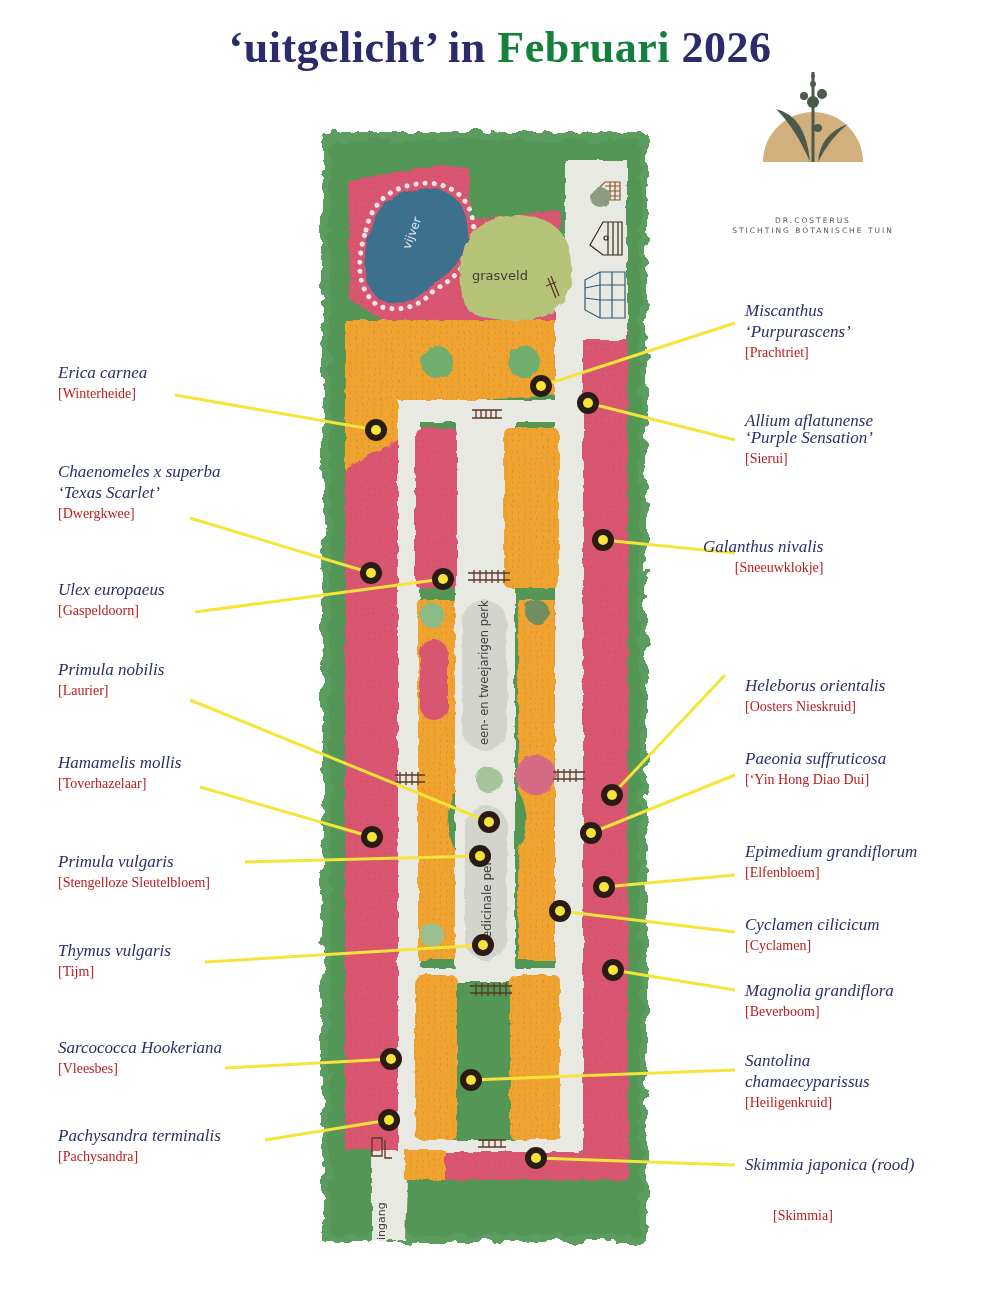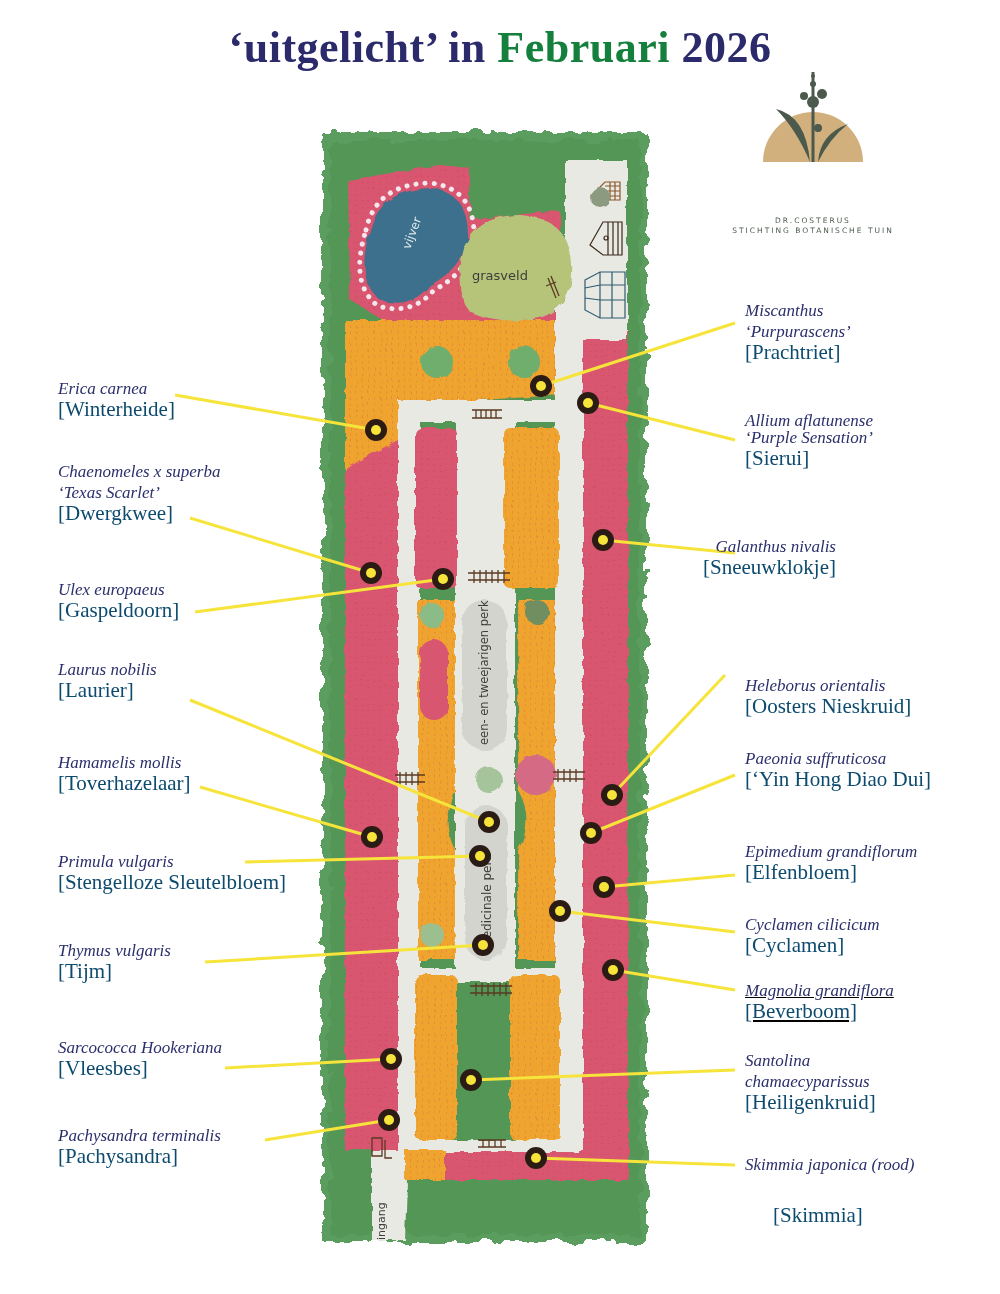--- a/index.html
+++ b/index.html
@@ -2,21 +2,21 @@
 <html><head>
 <meta charset="utf-8">
 <style>
   html, body { margin:0; padding:0; background:#ffffff; }
   body { width:1000px; height:1294px; position:relative; overflow:hidden; font-family:"Liberation Serif","DejaVu Serif",serif; }
   #title { position:absolute; top:22px; left:0; width:1000px; text-align:center; font-size:44px; font-weight:bold; color:#2b2a6b; font-family:"Liberation Serif",serif; letter-spacing:0.5px; }
   #title .month { color:#15803d; }
   #map { position:absolute; left:0; top:0; width:1000px; height:1294px; }
   .lbl { position:absolute; line-height:21px; }
   .sci { display:block; font-style:italic; color:#2b2f6b; font-size:17px; font-family:"Liberation Serif",serif; }
-  .com { display:block; color:#0c4a6e; font-size:21px; font-family:"Liberation Serif",serif; }
+  .com { display:block; color:#b91c1c; font-size:14px; font-family:"Liberation Serif",serif; }
   #logo { position:absolute; left:698px; top:64px; width:230px; height:170px; }
   #logo-word { position:absolute; left:0; top:100px; width:230px; text-align:center; font-size:34px; color:#4b5a4d; font-family:"Liberation Serif",serif; letter-spacing:0.5px; }
   #logo-sub1, #logo-sub2 { position:absolute; left:0; width:230px; text-align:center; font-size:7.5px; letter-spacing:2px; color:#4b5a4d; font-family:"DejaVu Sans",sans-serif; }
   #logo-sub1 { top:136px;margin-top:26px; } #logo-sub2 { top:152px; }
   .maptext { font-family:"DejaVu Sans",sans-serif; fill:#3d3d3a; }
 </style>
 </head>
 <body>
 
 <svg id="map" viewBox="0 0 1000 1294" xmlns="http://www.w3.org/2000/svg">
@@ -204,35 +204,35 @@
     <circle cx="115" cy="20" r="3" fill="#4b5a4d"></circle>
     <circle cx="115" cy="12" r="2" fill="#4b5a4d"></circle>
     <circle cx="120" cy="64" r="4" fill="#4b5a4d"></circle>
     <path d="M78 45 Q108 52 112 98 Q98 65 78 45 Z" fill="#4b5a4d"></path>
     <path d="M150 60 Q122 70 120 98 Q132 74 150 60 Z" fill="#4b5a4d"></path>
   </svg>
   <div id="logo-sub1">STICHTING BOTANISCHE TUIN</div>
   <div id="logo-sub2">DR.COSTERUS</div>
 </div>
 
-<div class="lbl" style="left:58px;top:362px;margin-top:16px;">
+<div class="lbl" style="left:58px;top:362px;">
   <span class="sci">Erica carnea</span>
   <span class="com">[Winterheide]</span>
 </div>
 <div class="lbl" style="left:58px;top:461px;">
   <span class="sci">Chaenomeles x superba</span>
   <span class="sci">‘Texas Scarlet’</span>
   <span class="com">[Dwergkwee]</span>
 </div>
 <div class="lbl" style="left:58px;top:579px;">
   <span class="sci">Ulex europaeus</span>
   <span class="com">[Gaspeldoorn]</span>
 </div>
 <div class="lbl" style="left:58px;top:659px;">
-  <span class="sci">Laurus nobilis</span>
+  <span class="sci">Primula nobilis</span>
   <span class="com">[Laurier]</span>
 </div>
 <div class="lbl" style="left:58px;top:752px;">
   <span class="sci">Hamamelis mollis</span>
   <span class="com">[Toverhazelaar]</span>
 </div>
 <div class="lbl" style="left:58px;top:851px;">
   <span class="sci">Primula vulgaris</span>
   <span class="com">[Stengelloze Sleutelbloem]</span>
 </div>
@@ -272,21 +272,21 @@
   <span class="com">[‘Yin Hong Diao Dui]</span>
 </div>
 <div class="lbl" style="left:745px;top:841px;">
   <span class="sci">Epimedium grandiflorum</span>
   <span class="com">[Elfenbloem]</span>
 </div>
 <div class="lbl" style="left:745px;top:914px;">
   <span class="sci">Cyclamen cilicicum</span>
   <span class="com">[Cyclamen]</span>
 </div>
-<div class="lbl" style="left:745px;top:980px;text-decoration:underline;">
+<div class="lbl" style="left:745px;top:980px;">
   <span class="sci">Magnolia grandiflora</span>
   <span class="com">[Beverboom]</span>
 </div>
 <div class="lbl" style="left:745px;top:1050px;">
   <span class="sci">Santolina</span>
   <span class="sci">chamaecyparissus</span>
   <span class="com">[Heiligenkruid]</span>
 </div>
 <div class="lbl" style="left:745px;top:1154px;">
   <span class="sci">Skimmia japonica (rood)</span>

